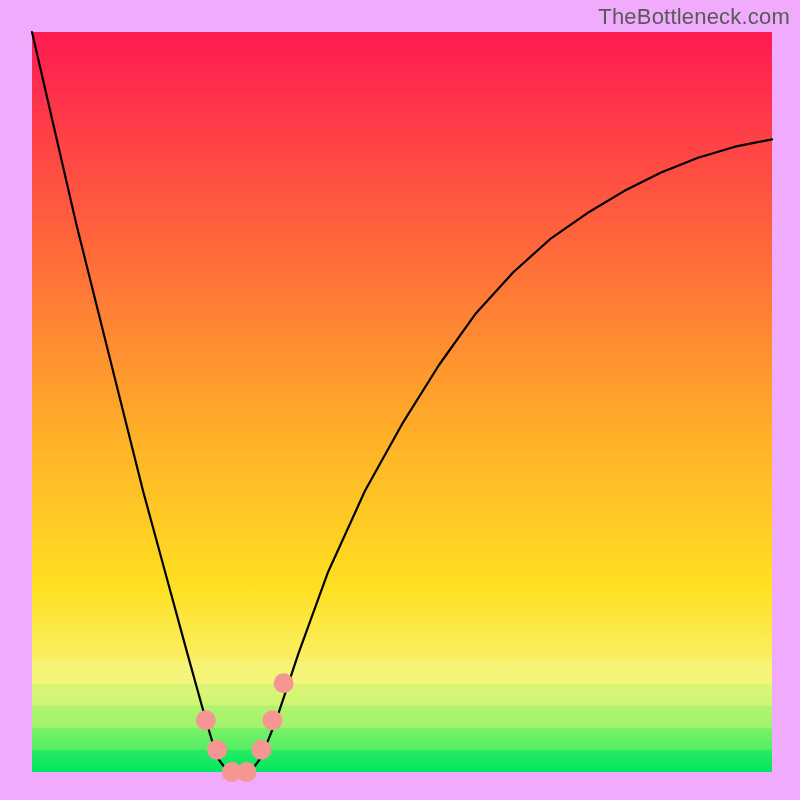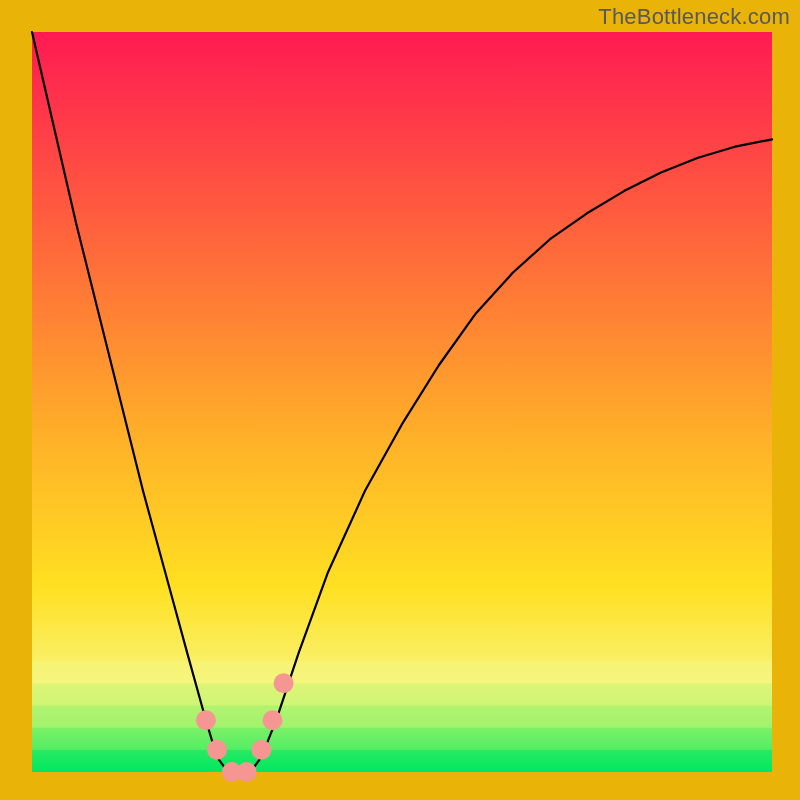--- a/index.html
+++ b/index.html
@@ -8,21 +8,21 @@
     width: 800px;
     height: 800px;
     overflow: hidden;
     background: #000;
     font-family: Arial, Helvetica, sans-serif;
   }
   .frame {
     position: relative;
     width: 800px;
     height: 800px;
-    background: #eab308;
+    background: #f0abfc;
   }
   .attribution {
     position: absolute;
     top: 4px;
     right: 10px;
     color: #595959;
     font-size: 22px;
     font-weight: 500;
     letter-spacing: 0.2px;
     z-index: 10;

